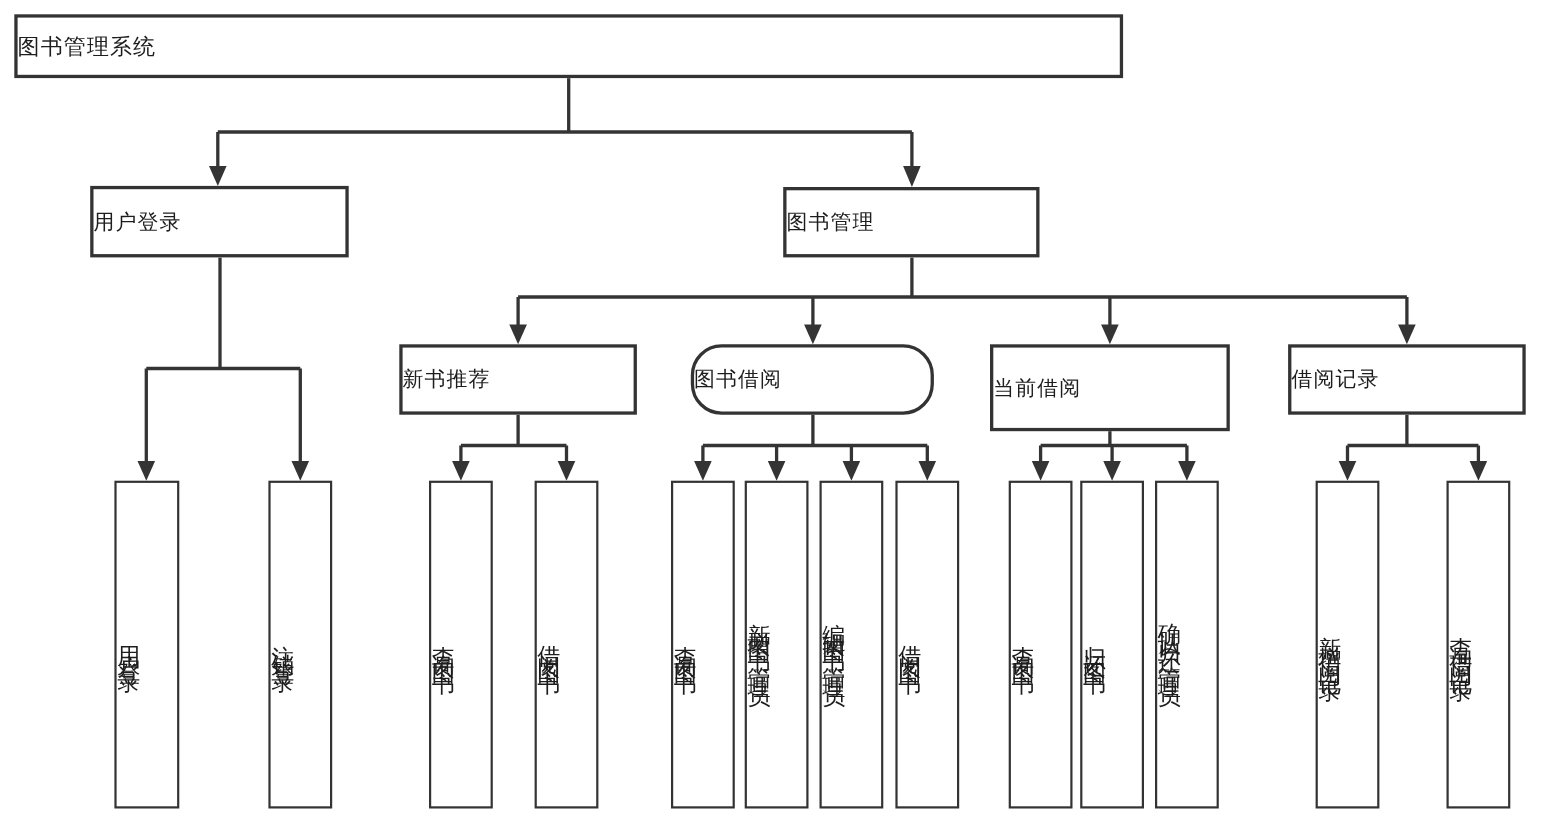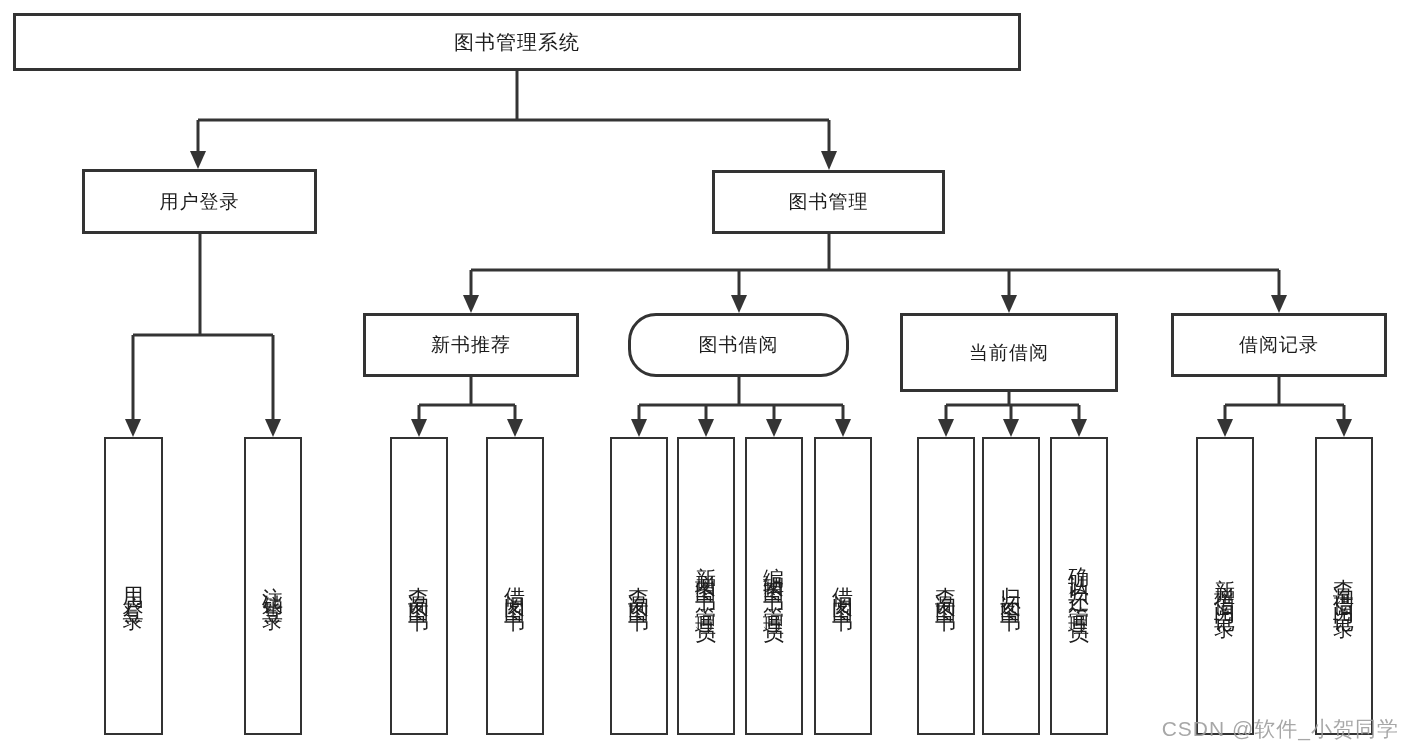--- a/index.html
+++ b/index.html
@@ -19,21 +19,21 @@
     overflow:hidden;
   }
   #wires{position:absolute;left:0;top:0;width:1405px;height:747px;}
   #wires path{stroke:var(--line);stroke-width:3;fill:none;}
   #wires polygon{fill:var(--line);}
   .node{
     position:absolute;
     box-sizing:border-box;
     background:#fff;
     border:3px solid var(--border);
-    display:flex;align-items:center;justify-content:center;
+    display:flex;align-items:center;justify-content:flex-start;
   }
   .h-node{font-size:19px;letter-spacing:1px;}
   .root-node{font-size:20px;}
   .leaf{
     border-width:2.5px;
   }
   .leaf .vtext{
     writing-mode:vertical-rl;
     text-orientation:mixed;
     font-size:21px;
@@ -179,15 +179,14 @@
     <span class="vtext">确认归还（管理员）</span>
   </div>
 
   <div class="node leaf" style="left:1196px;top:437px;width:58px;height:298px;">
     <span class="vtext">新增借阅记录</span>
   </div>
   <div class="node leaf" style="left:1315px;top:437px;width:58px;height:298px;">
     <span class="vtext">查询借阅记录</span>
   </div>
 
-  <div class="watermark">CSDN @软件_小贺同学</div>
 
 </div>
 
 </body></html>

